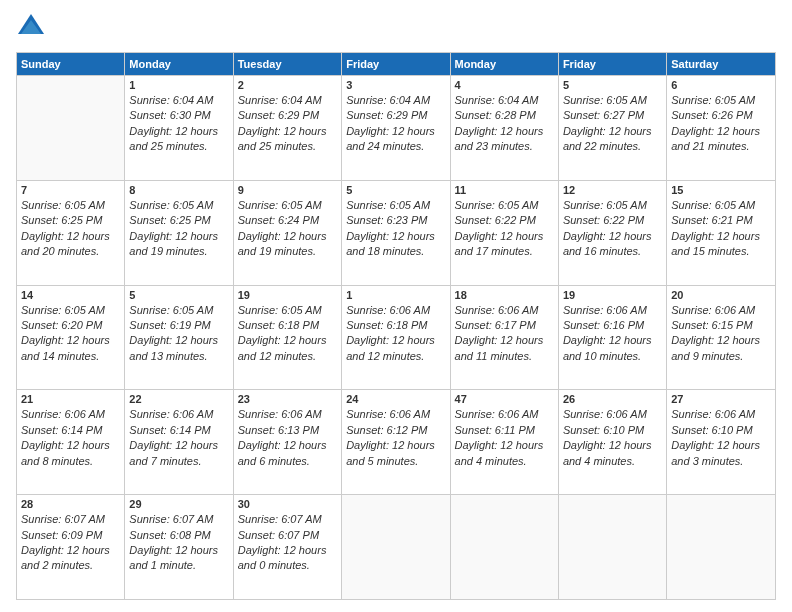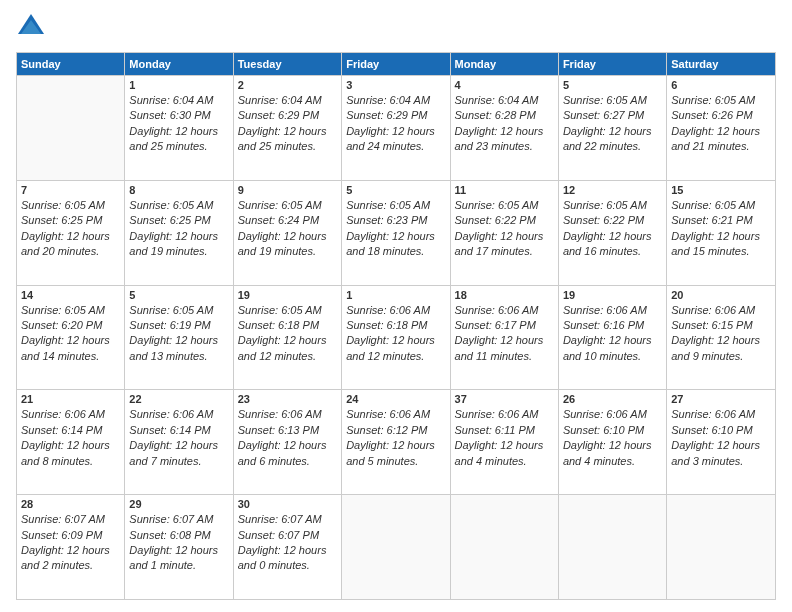--- a/index.html
+++ b/index.html
@@ -231,21 +231,21 @@
           </td>
           <td>
             <span class="day-num">23</span>
             <div class="day-info">Sunrise: 6:06 AM<br>Sunset: 6:13 PM<br>Daylight: 12 hours<br>and 6 minutes.</div>
           </td>
           <td>
             <span class="day-num">24</span>
             <div class="day-info">Sunrise: 6:06 AM<br>Sunset: 6:12 PM<br>Daylight: 12 hours<br>and 5 minutes.</div>
           </td>
           <td>
-            <span class="day-num">37</span>
+            <span class="day-num">47</span>
             <div class="day-info">Sunrise: 6:06 AM<br>Sunset: 6:11 PM<br>Daylight: 12 hours<br>and 4 minutes.</div>
           </td>
           <td>
             <span class="day-num">26</span>
             <div class="day-info">Sunrise: 6:06 AM<br>Sunset: 6:10 PM<br>Daylight: 12 hours<br>and 4 minutes.</div>
           </td>
           <td>
             <span class="day-num">27</span>
             <div class="day-info">Sunrise: 6:06 AM<br>Sunset: 6:10 PM<br>Daylight: 12 hours<br>and 3 minutes.</div>
           </td>

